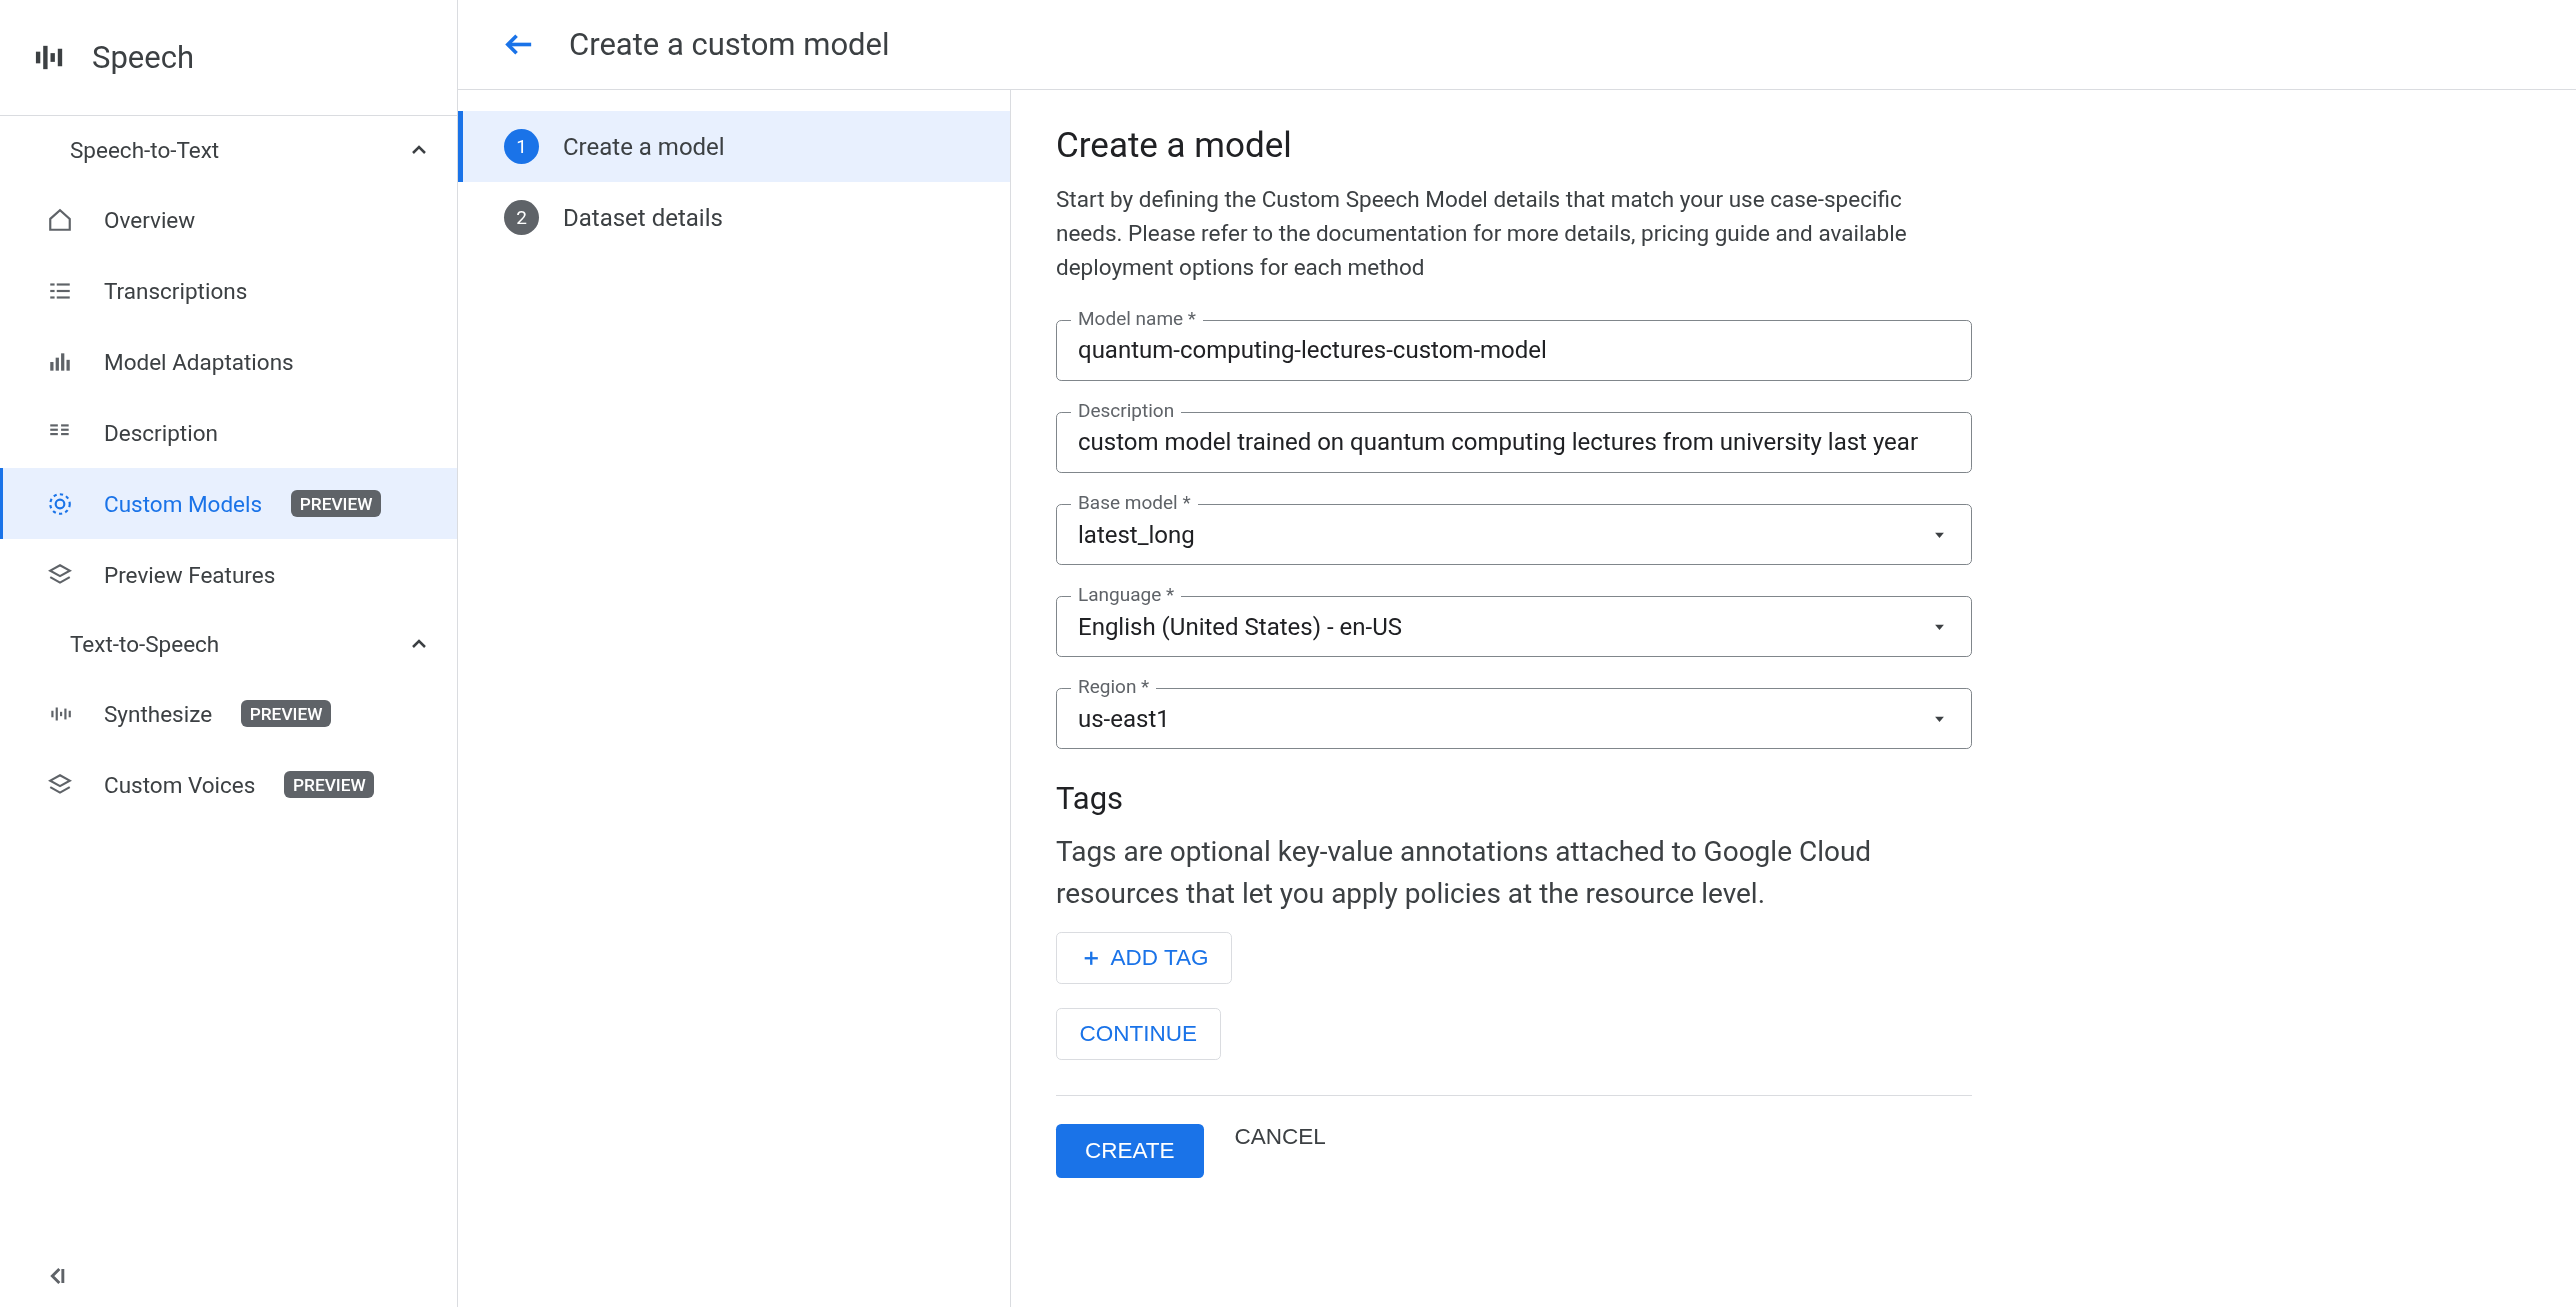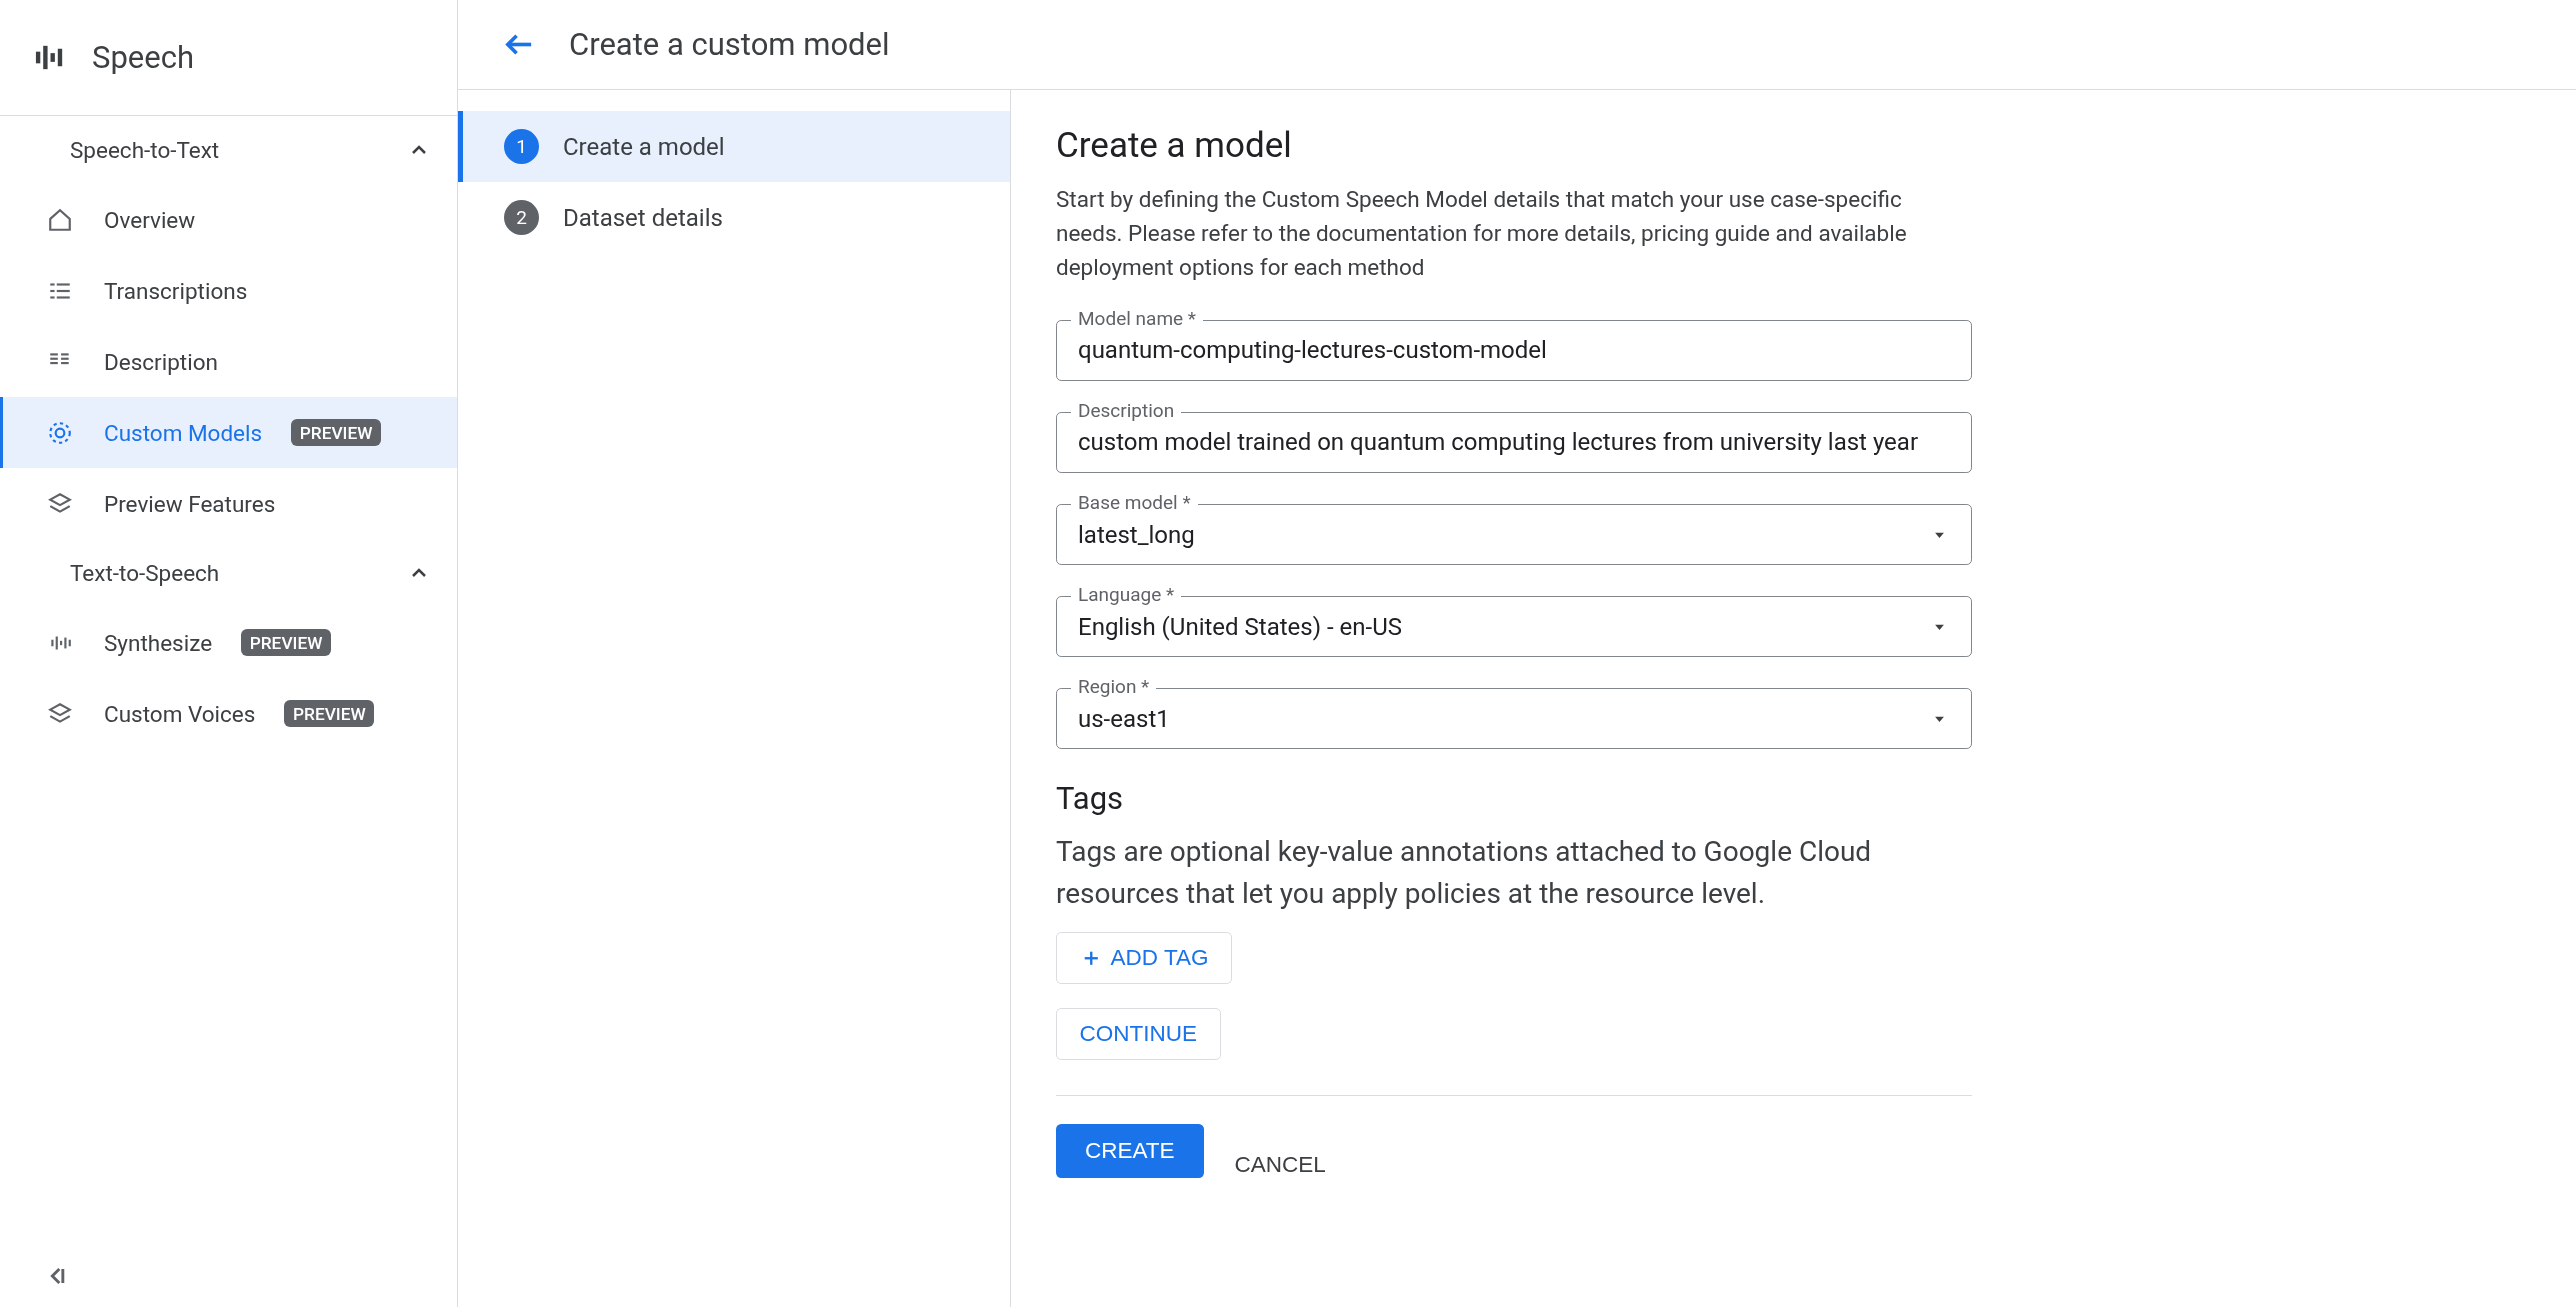--- a/index.html
+++ b/index.html
@@ -178,21 +178,21 @@
     align-items: center;
     gap: 8.6px;
   }
   .btn-row { margin-bottom: 24px; }
   .footer {
     border-top: 0.9px solid #dadce0;
     padding-top: 28px;
     margin-top: 35px;
     display: flex;
     gap: 31px;
-    align-items: flex-end;
+    align-items: flex-start;
   }
   .filled-btn {
     background: #1a73e8;
     color: #fff;
     border: none;
     font-size: 22.5px;
     font-weight: 500;
     padding: 14px 29px;
     border-radius: 5.2px;
     cursor: pointer;
@@ -248,20 +248,31 @@
             <svg width="26" height="26" viewBox="0 0 24 24" fill="currentColor">
               <rect x="3" y="5" width="4" height="2"></rect>
               <rect x="9" y="5" width="12" height="2"></rect>
               <rect x="3" y="11" width="4" height="2"></rect>
               <rect x="9" y="11" width="12" height="2"></rect>
               <rect x="3" y="17" width="4" height="2"></rect>
               <rect x="9" y="17" width="12" height="2"></rect>
             </svg>
           </span>
         <span class="label">Transcriptions</span>
+      </div>
+      <div class="sidebar-item">
+        <span class="icon-slot">
+            <svg width="26" height="26" viewBox="0 0 24 24" fill="currentColor">
+              <rect x="3" y="12" width="3" height="8"></rect>
+              <rect x="8" y="8" width="3" height="12"></rect>
+              <rect x="13" y="4" width="3" height="16"></rect>
+              <rect x="18" y="10" width="3" height="10"></rect>
+            </svg>
+          </span>
+        <span class="label">Model Adaptations</span>
       </div>
       <div class="sidebar-item">
         <span class="icon-slot">
             <svg width="26" height="26" viewBox="0 0 24 24" fill="currentColor">
               <rect x="3" y="4" width="7" height="2"></rect>
               <rect x="3" y="8" width="7" height="2"></rect>
               <rect x="3" y="12" width="7" height="2"></rect>
               <rect x="13" y="4" width="7" height="2"></rect>
               <rect x="13" y="8" width="7" height="2"></rect>
               <rect x="13" y="12" width="7" height="2"></rect>

